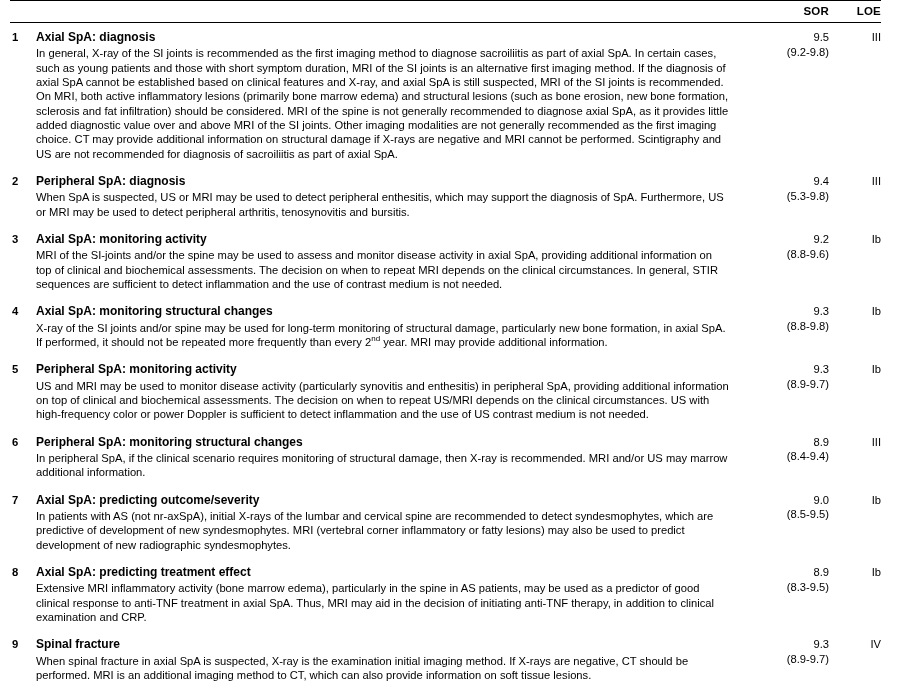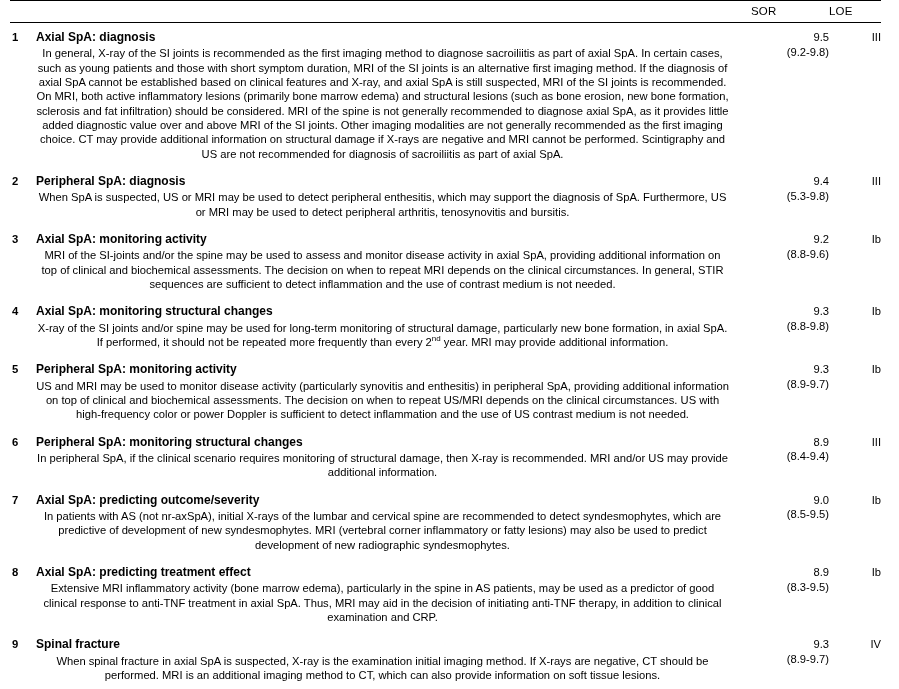--- a/index.html
+++ b/index.html
@@ -26,22 +26,22 @@
     border-collapse: collapse;
     table-layout: fixed;
   }
   table.rec-table col.c-num   { width: 26px; }
   table.rec-table col.c-text  { width: 715px; }
   table.rec-table col.c-sor   { width: 78px; }
   table.rec-table col.c-loe   { width: 52px; }
 
   thead th {
     font-size: 11.5px;
-    font-weight: normal;
-    text-align: left;
+    font-weight: bold;
+    text-align: right;
     vertical-align: bottom;
     padding: 4px 0 5px 0;
     border-bottom: 1.6px solid #000;
     letter-spacing: 0.2px;
   }
   thead th.h-num, thead th.h-text {
     border-bottom: 1.6px solid #000;
   }
   thead tr.top-rule th {
     border-bottom: none;
@@ -68,21 +68,21 @@
   td.body-cell {
     padding-right: 22px;
   }
   .rec-title {
     font-weight: bold;
     font-size: 12px;
     margin-bottom: 1px;
   }
   .rec-text {
     font-size: 11.2px;
-    text-align: center;
+    text-align: left;
     line-height: 1.28;
   }
   td.sor, td.loe {
     font-size: 11.2px;
     line-height: 1.3;
     white-space: nowrap;
     text-align: right;
   }
   .sor-main { display: block; }
   .sor-ci { display: block; }
@@ -168,21 +168,21 @@
           <td class="sor">
             <span class="sor-main">9.3</span>
             <span class="sor-ci">(8.9-9.7)</span>
           </td>
           <td class="loe">Ib</td>
         </tr>
         <tr class="row">
           <td class="num">6</td>
           <td class="body-cell">
             <div class="rec-title">Peripheral SpA: monitoring structural changes</div>
-            <div class="rec-text">In peripheral SpA, if the clinical scenario requires monitoring of structural damage, then X-ray is recommended. MRI and/or US may provide additional information.</div>
+            <div class="rec-text">In peripheral SpA, if the clinical scenario requires monitoring of structural damage, then X-ray is recommended. MRI and/or US may marrow additional information.</div>
           </td>
           <td class="sor">
             <span class="sor-main">8.9</span>
             <span class="sor-ci">(8.4-9.4)</span>
           </td>
           <td class="loe">III</td>
         </tr>
         <tr class="row">
           <td class="num">7</td>
           <td class="body-cell">

